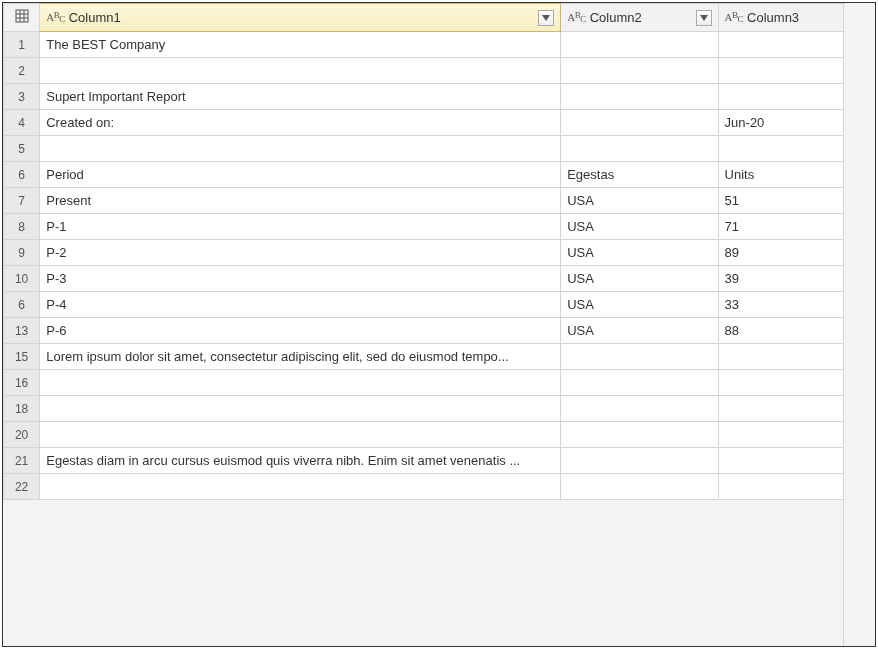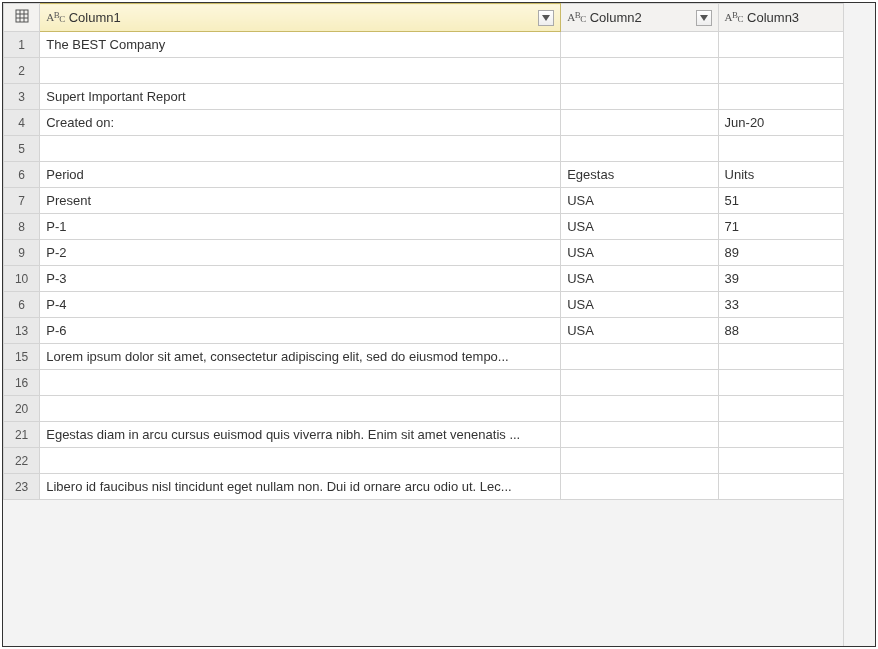--- a/index.html
+++ b/index.html
@@ -273,39 +273,39 @@
           <td></td>
           <td></td>
         </tr>
         <tr>
           <td class="rownum">16</td>
           <td></td>
           <td></td>
           <td></td>
         </tr>
         <tr>
+          <td class="rownum">18</td>
+          <td></td>
+          <td></td>
+          <td></td>
+        </tr>
+        <tr>
           <td class="rownum">20</td>
           <td></td>
           <td></td>
           <td></td>
         </tr>
         <tr>
           <td class="rownum">21</td>
           <td>Egestas diam in arcu cursus euismod quis viverra nibh. Enim sit amet venenatis ...</td>
           <td></td>
           <td></td>
         </tr>
         <tr>
           <td class="rownum">22</td>
           <td></td>
-          <td></td>
-          <td></td>
-        </tr>
-        <tr>
-          <td class="rownum">23</td>
-          <td>Libero id faucibus nisl tincidunt eget nullam non. Dui id ornare arcu odio ut. Lec...</td>
           <td></td>
           <td></td>
         </tr>
       </tbody>
   </table>
   <div class="right-strip"></div>
 </div>
 
 </body></html>

